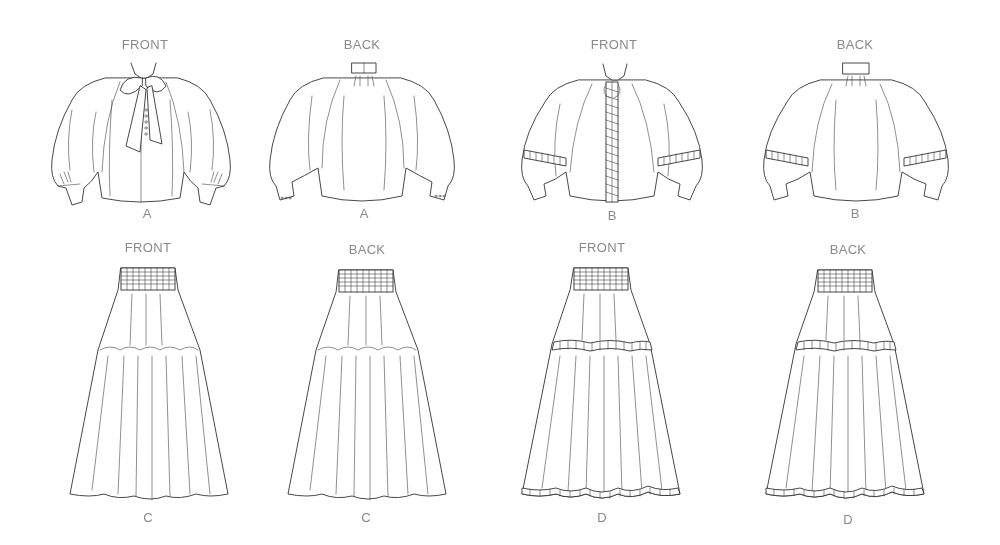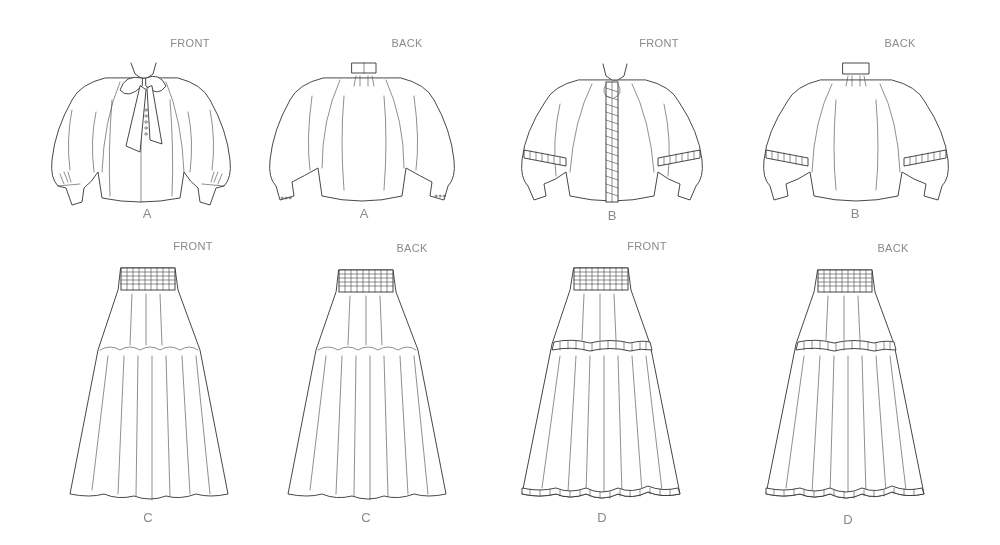--- a/index.html
+++ b/index.html
@@ -1,20 +1,20 @@
 <!DOCTYPE html>
 <html><head>
 <meta charset="utf-8">
 <style>
   html, body { margin: 0; padding: 0; background: #ffffff; }
   body { width: 1000px; height: 545px; position: relative; overflow: hidden;
          font-family: "Liberation Sans", "DejaVu Sans", sans-serif; }
   .view { position: absolute; }
-  .lbl { position: absolute; color: #8a8a8a; font-size: 11px; letter-spacing: 0.3px;
-         text-align: right; transform: translateX(-50%); white-space: nowrap; margin-left: 45px; }
+  .lbl { position: absolute; color: #8a8a8a; font-size: 13px; letter-spacing: 0.3px;
+         text-align: right; transform: translateX(-50%); white-space: nowrap; }
   .code { position: absolute; color: #8a8a8a; font-size: 13px;
           text-align: center; transform: translateX(-50%); }
   svg { position: absolute; overflow: visible; }
   svg .o { fill: #ffffff; stroke: #333; stroke-width: 0.9; stroke-linejoin: round; stroke-linecap: round; }
   svg .l { fill: none; stroke: #444; stroke-width: 0.6; stroke-linecap: round; }
   svg .trim { fill: #fff; stroke: #333; stroke-width: 0.9; }
 </style>
 </head>
 <body>
 

